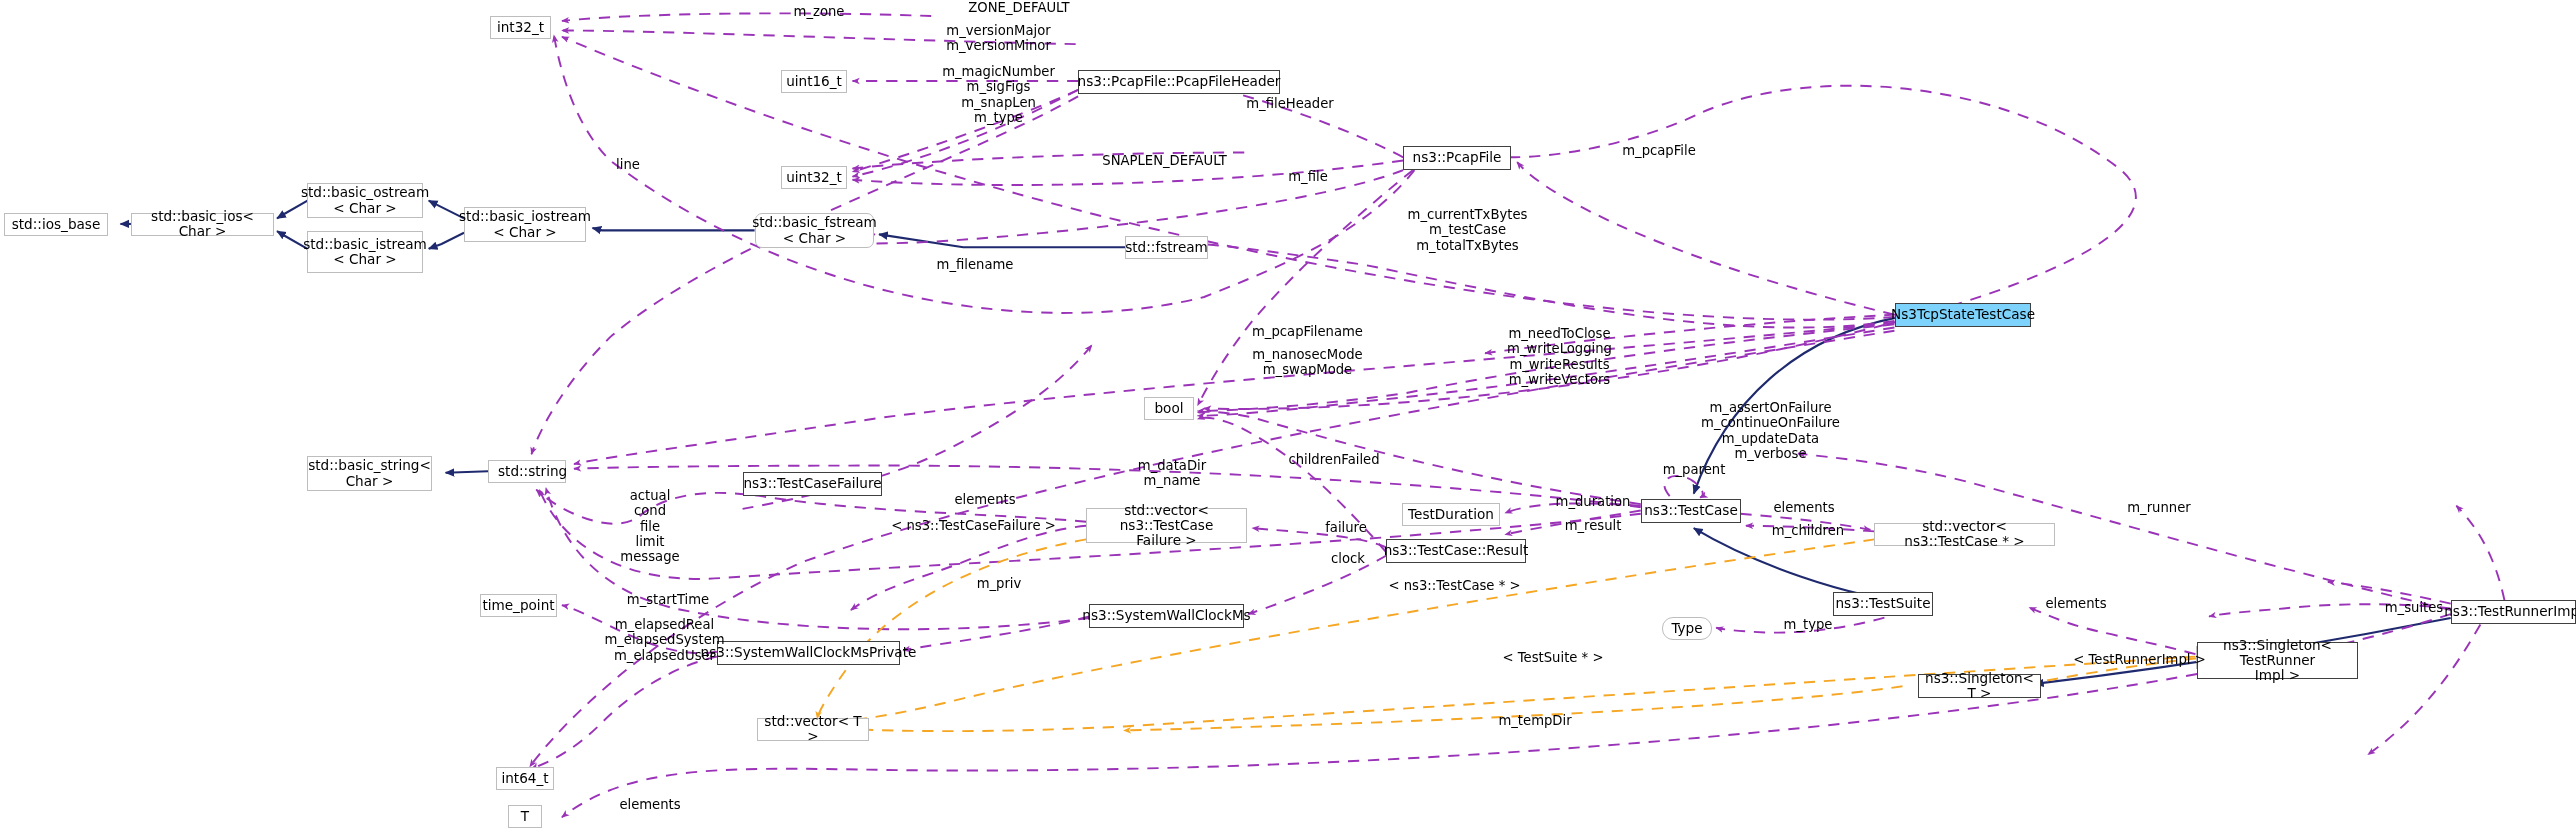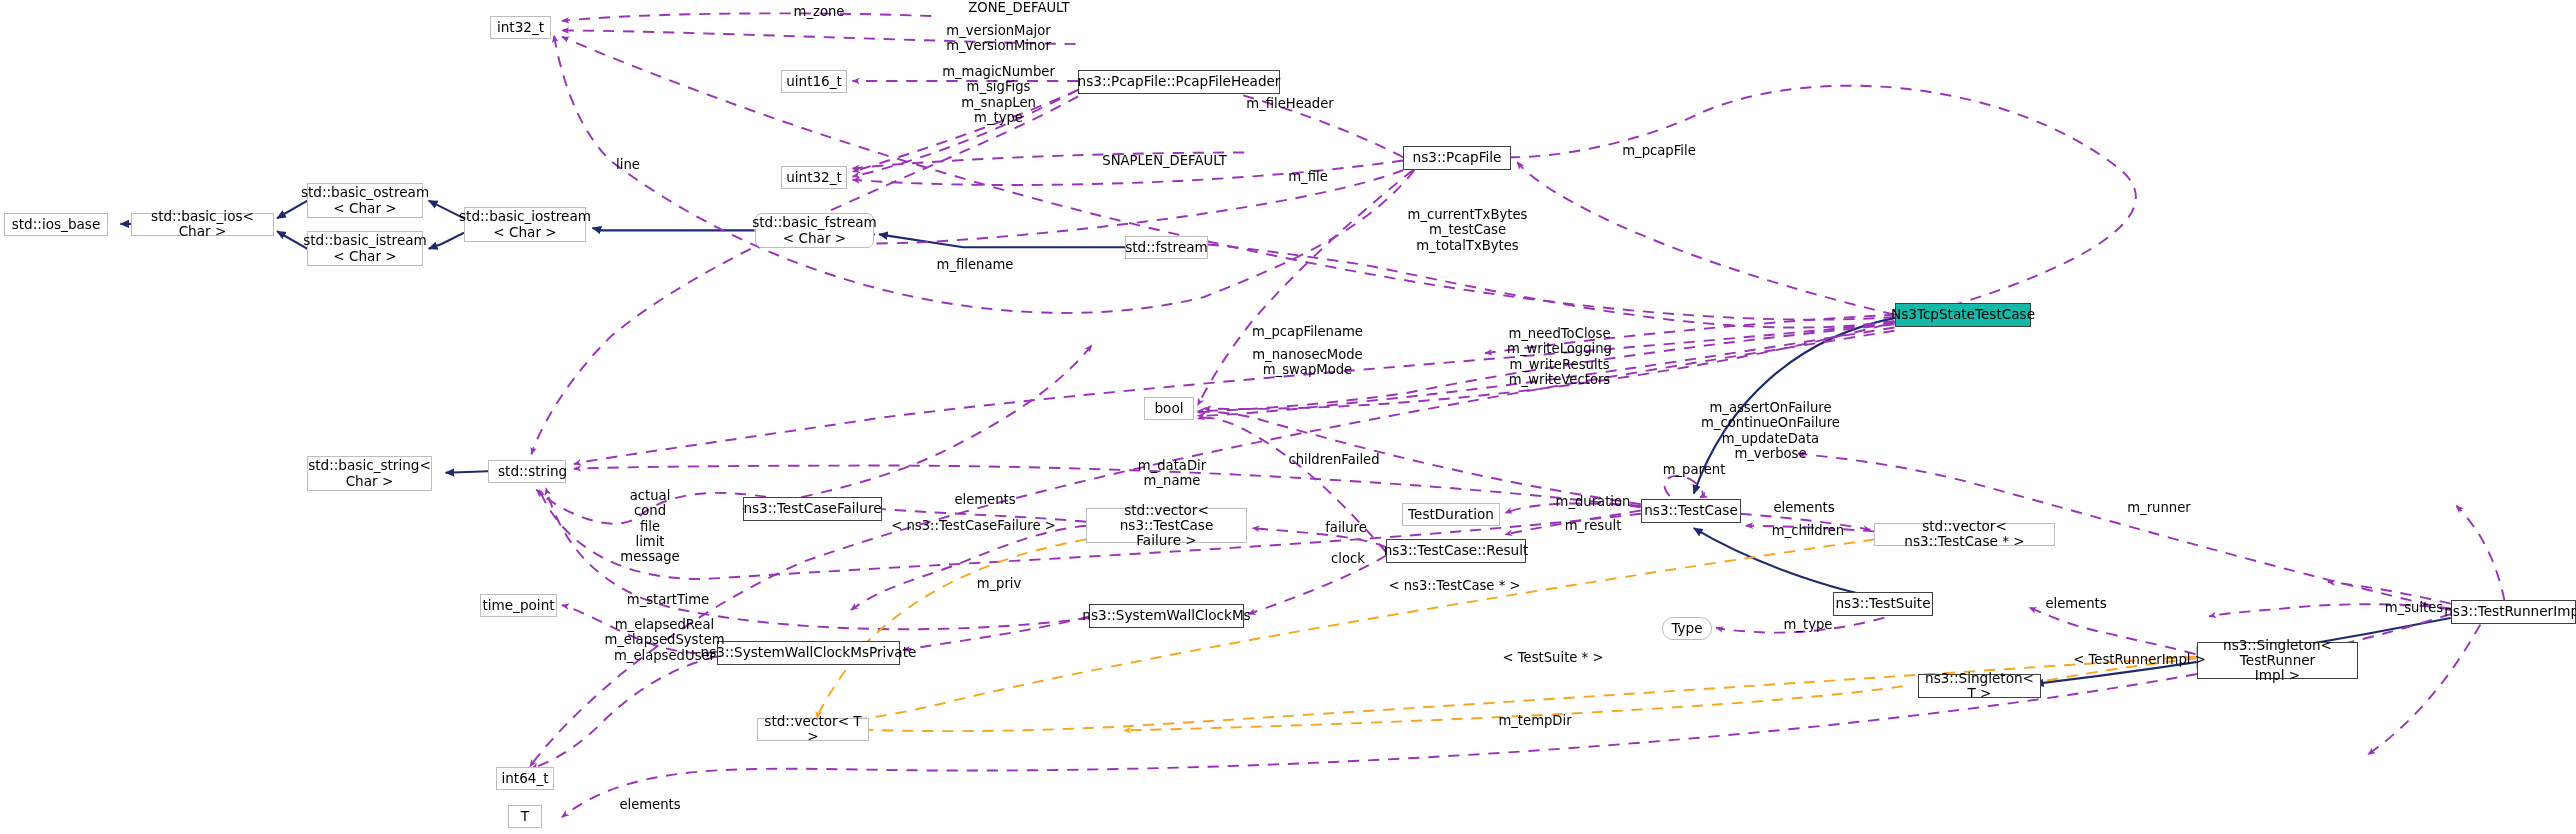--- a/index.html
+++ b/index.html
@@ -15,21 +15,21 @@
     background:#ffffff;
     border:0.8px solid #bdbdbd;
     color:#000;
     font-size:13.6px;
     line-height:1.12;
     white-space:pre-line;
     padding:1.6px 4.8px;
     z-index:5;
   }
   .node.strong{border:1.6px solid #404040;}
-  .node.root{background:#14b8a6;border:1.6px solid #404040;}
+  .node.root{background:#7dd3fc;border:1.6px solid #404040;}
 
   .elabel{
     position:absolute;
     font-size:13.2px;
     color:#000;
     line-height:1.16;
     white-space:pre-line;
     text-align:center;
     z-index:6;
   }
@@ -123,37 +123,37 @@
       <path d="M2737,820 C2650,830 2560,845 2530,852" marker-end="url(#ah-orange)"></path>
       <path d="M2370,855 C2200,880 1800,900 1400,910" marker-end="url(#ah-orange)"></path>
     </g>
   </svg>
 
   <div id="nodes">
       <div class="node" style="left: 4px; top: 213px; width: 104px; height: 22.5px;">std::ios_base</div>
       <div class="node" style="left: 131px; top: 213px; width: 143px; height: 22.5px;">std::basic_ios&lt; Char &gt;</div>
       <div class="node" style="left: 307px; top: 183px; width: 116px; height: 35px;">std::basic_ostream
 &lt; Char &gt;</div>
-      <div class="node" style="left: 307px; top: 231px; width: 116px; height: 35px;">std::basic_istream
+      <div class="node" style="left: 307px; top: 231px; width: 116px; height: 42px;">std::basic_istream
 &lt; Char &gt;</div>
       <div class="node" style="left: 464px; top: 207px; width: 122px; height: 35px;">std::basic_iostream
 &lt; Char &gt;</div>
       <div class="node" style="left: 755px; top: 213px; width: 119px; height: 35px; border-radius: 7px;">std::basic_fstream
 &lt; Char &gt;</div>
       <div class="node" style="left: 1125px; top: 236px; width: 83px; height: 22.5px;">std::fstream</div>
       <div class="node" style="left: 490px; top: 16px; width: 61px; height: 22.5px;">int32_t</div>
       <div class="node" style="left: 781px; top: 70px; width: 66px; height: 22.5px;">uint16_t</div>
       <div class="node" style="left: 781px; top: 166px; width: 66px; height: 22.5px;">uint32_t</div>
       <div class="node strong" style="left: 1078px; top: 70px; width: 202px; height: 24px;">ns3::PcapFile::PcapFileHeader</div>
       <div class="node strong" style="left: 1403px; top: 146px; width: 108px; height: 24px;">ns3::PcapFile</div>
       <div class="node" style="left: 1144px; top: 397px; width: 50px; height: 22.5px;">bool</div>
       <div class="node" style="left: 307px; top: 456px; width: 125px; height: 35px;">std::basic_string&lt;
  Char &gt;</div>
       <div class="node" style="left: 488px; top: 460px; width: 78px; height: 22.5px; padding-left: 16px;">std::string</div>
-      <div class="node strong" style="left: 743px; top: 497px; width: 139px; height: 24px;">ns3::TestCaseFailure</div>
+      <div class="node strong" style="left: 743px; top: 472px; width: 139px; height: 24px;">ns3::TestCaseFailure</div>
       <div class="node" style="left: 1086px; top: 508px; width: 161px; height: 35px;">std::vector&lt; ns3::TestCase
  Failure &gt;</div>
       <div class="node strong" style="left: 1089px; top: 604px; width: 155px; height: 24px;">ns3::SystemWallClockMs</div>
       <div class="node strong" style="left: 717px; top: 641px; width: 183px; height: 24px;">ns3::SystemWallClockMsPrivate</div>
       <div class="node" style="left: 480px; top: 594px; width: 77px; height: 22.5px;">time_point</div>
       <div class="node" style="left: 757px; top: 718px; width: 112px; height: 22.5px;">std::vector&lt; T &gt;</div>
       <div class="node" style="left: 1402px; top: 503px; width: 98px; height: 22.5px;">TestDuration</div>
       <div class="node strong" style="left: 1386px; top: 539px; width: 140px; height: 24px;">ns3::TestCase::Result</div>
       <div class="node strong" style="left: 1641px; top: 499px; width: 100px; height: 24px;">ns3::TestCase</div>
       <div class="node" style="left: 1874px; top: 523px; width: 181px; height: 22.5px;">std::vector&lt; ns3::TestCase * &gt;</div>

